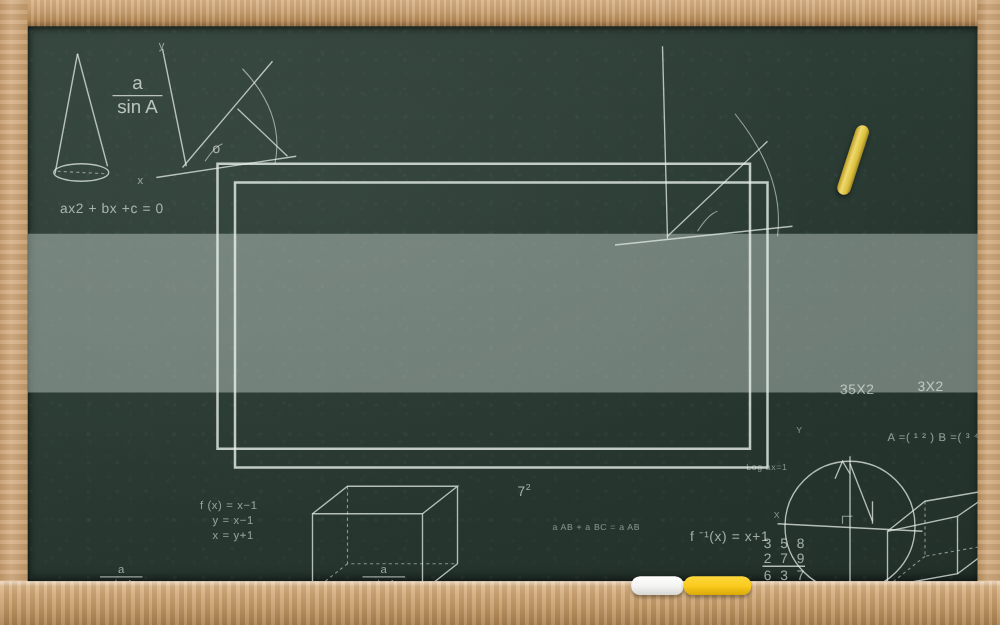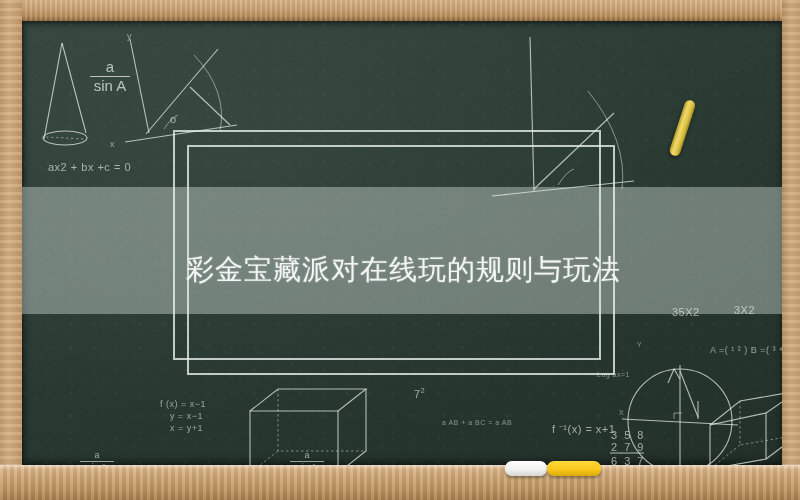--- a/index.html
+++ b/index.html
@@ -234,21 +234,20 @@
       <g>
         <path class="cl" d="M588 432 L622 432"></path>
       </g>
     </svg>
 
     <div id="title-band"></div>
 
     <div class="chalk-rect" id="rect-outer"></div>
     <div class="chalk-rect" id="rect-inner"></div>
 
-    <div id="title">彩金宝藏派对在线玩的规则与玩法</div>
 
     <div class="frac big" style="left:68px; top:38px; width:40px;">
       <span class="num">a</span>
       <span class="bar"></span>
       <span class="den">sin A</span>
     </div>
     <div class="ctext small" style="left:105px; top:10px;">y</div>
     <div class="ctext small" style="left:88px; top:118px;">x</div>
     <div class="ctext med" style="left:148px; top:92px;">o</div>
     <div class="ctext med" style="left:26px; top:140px;">ax2 + bx +c = 0</div>

